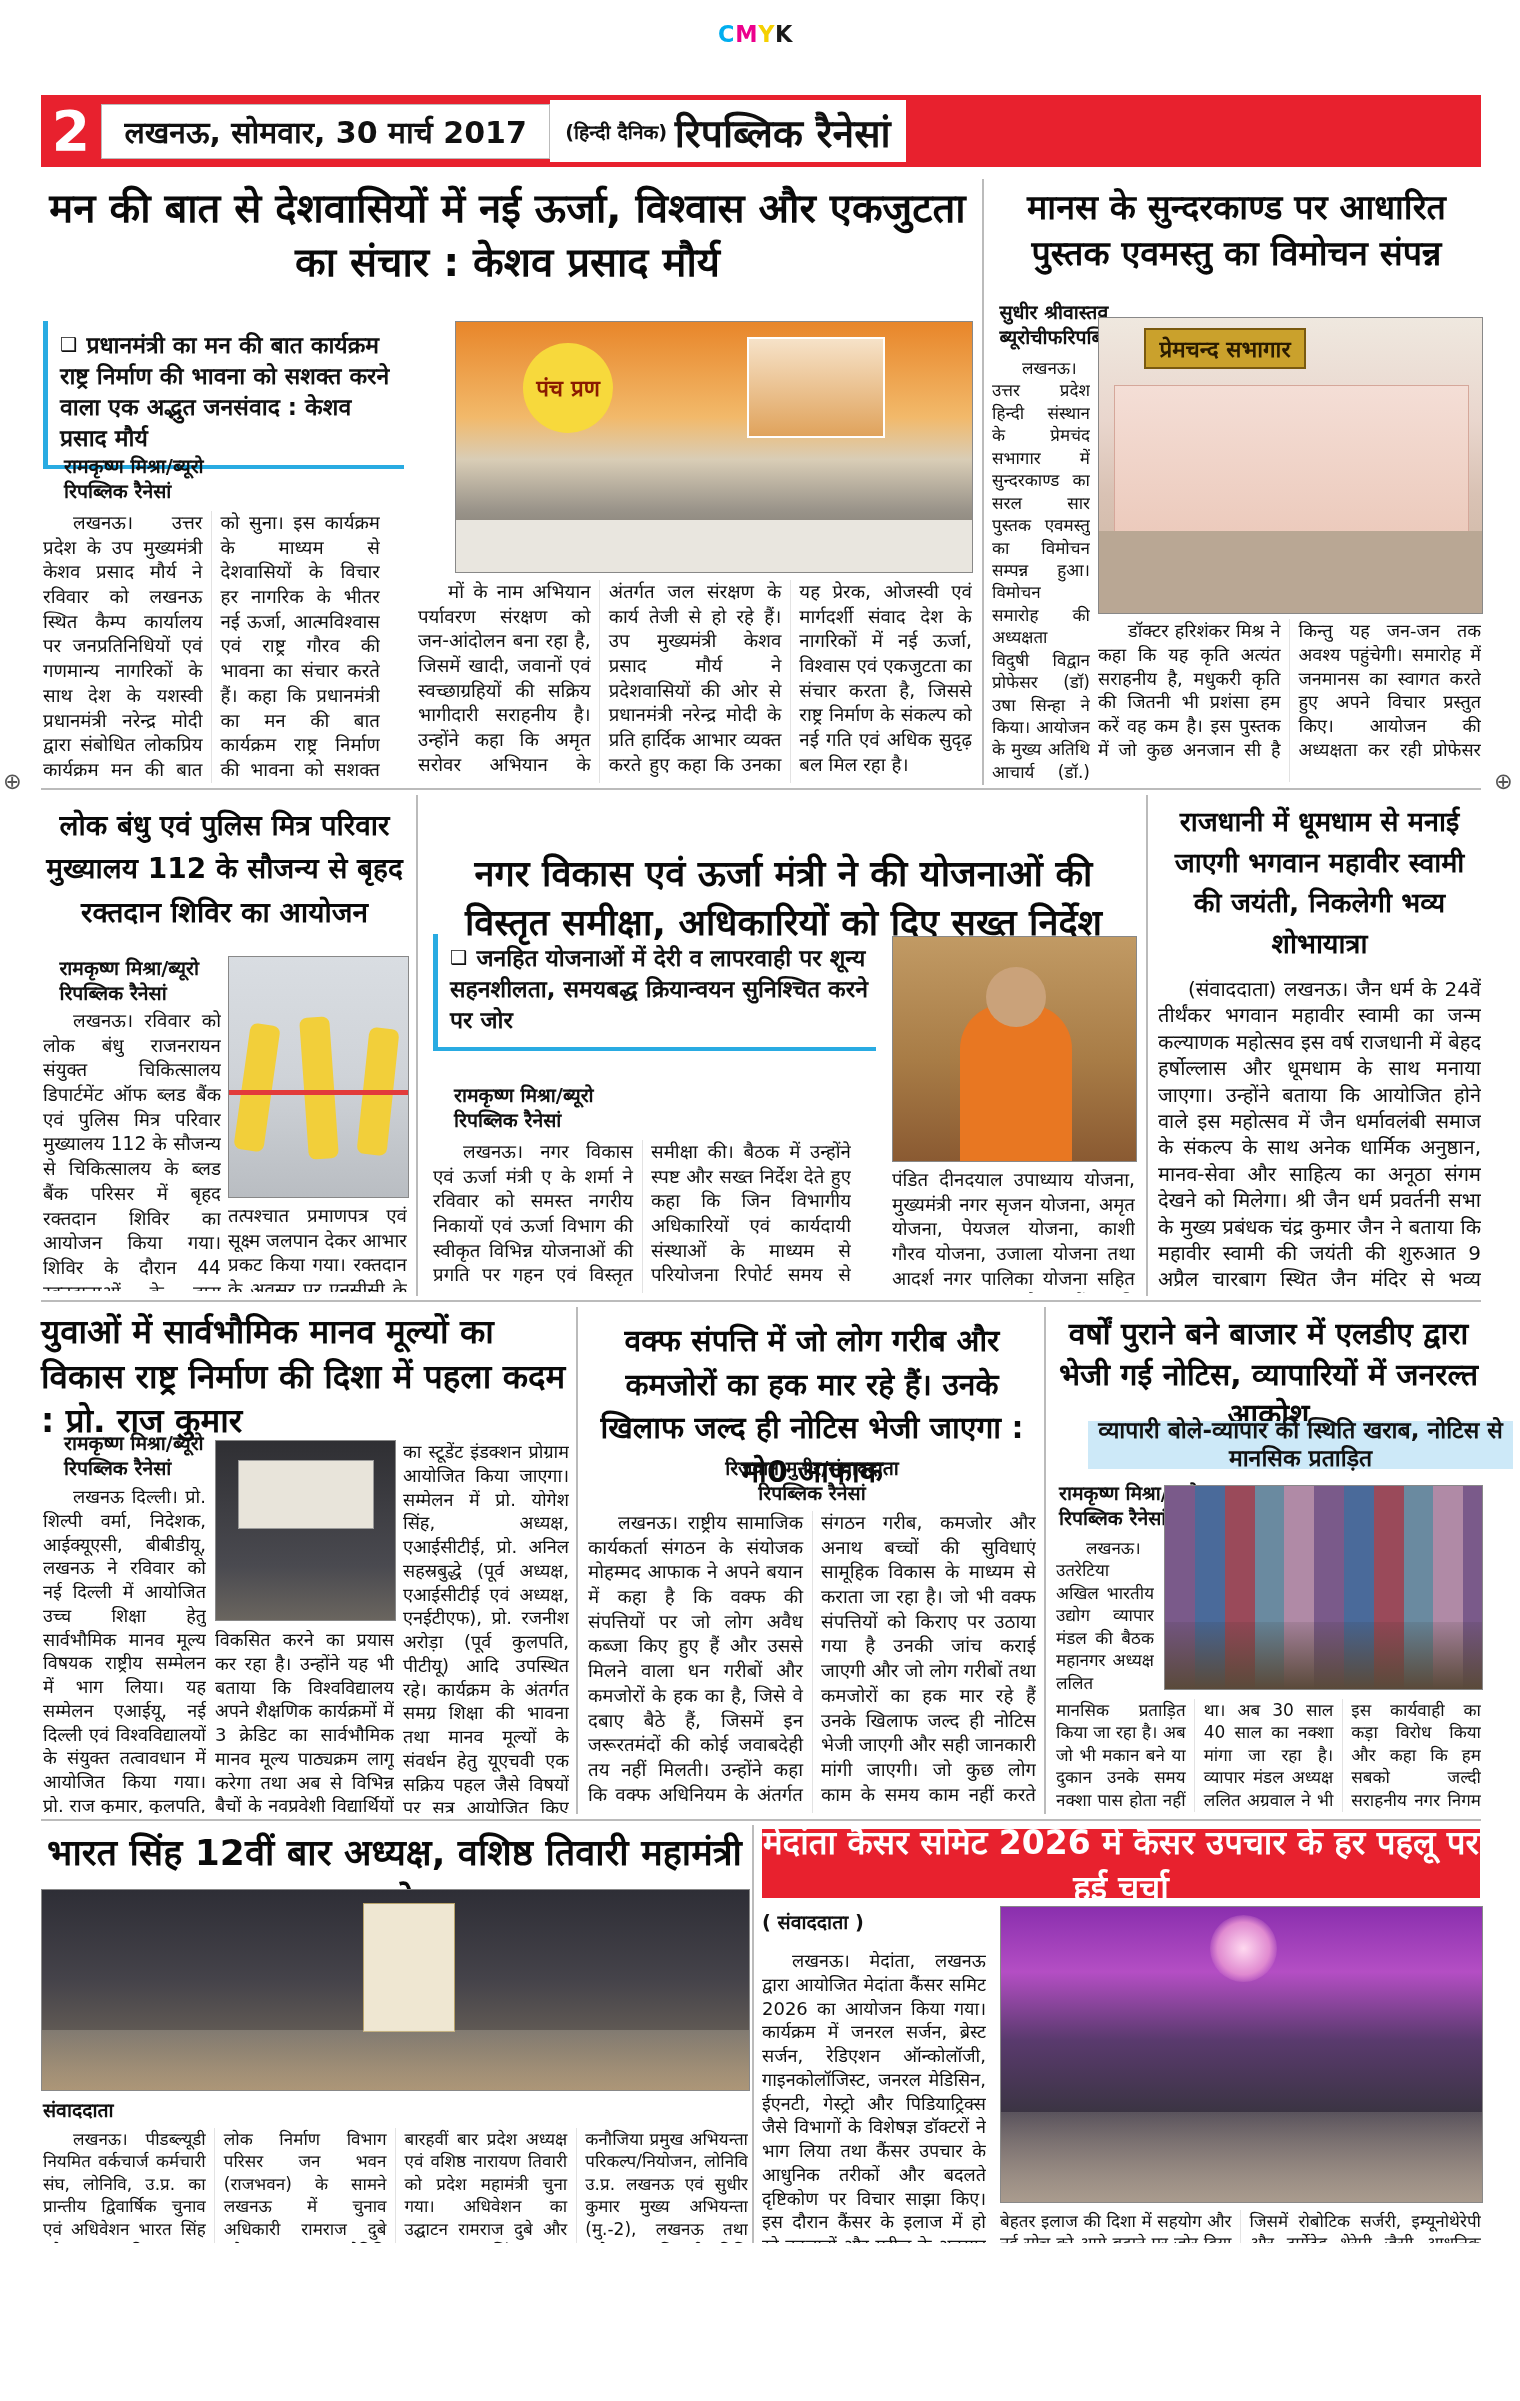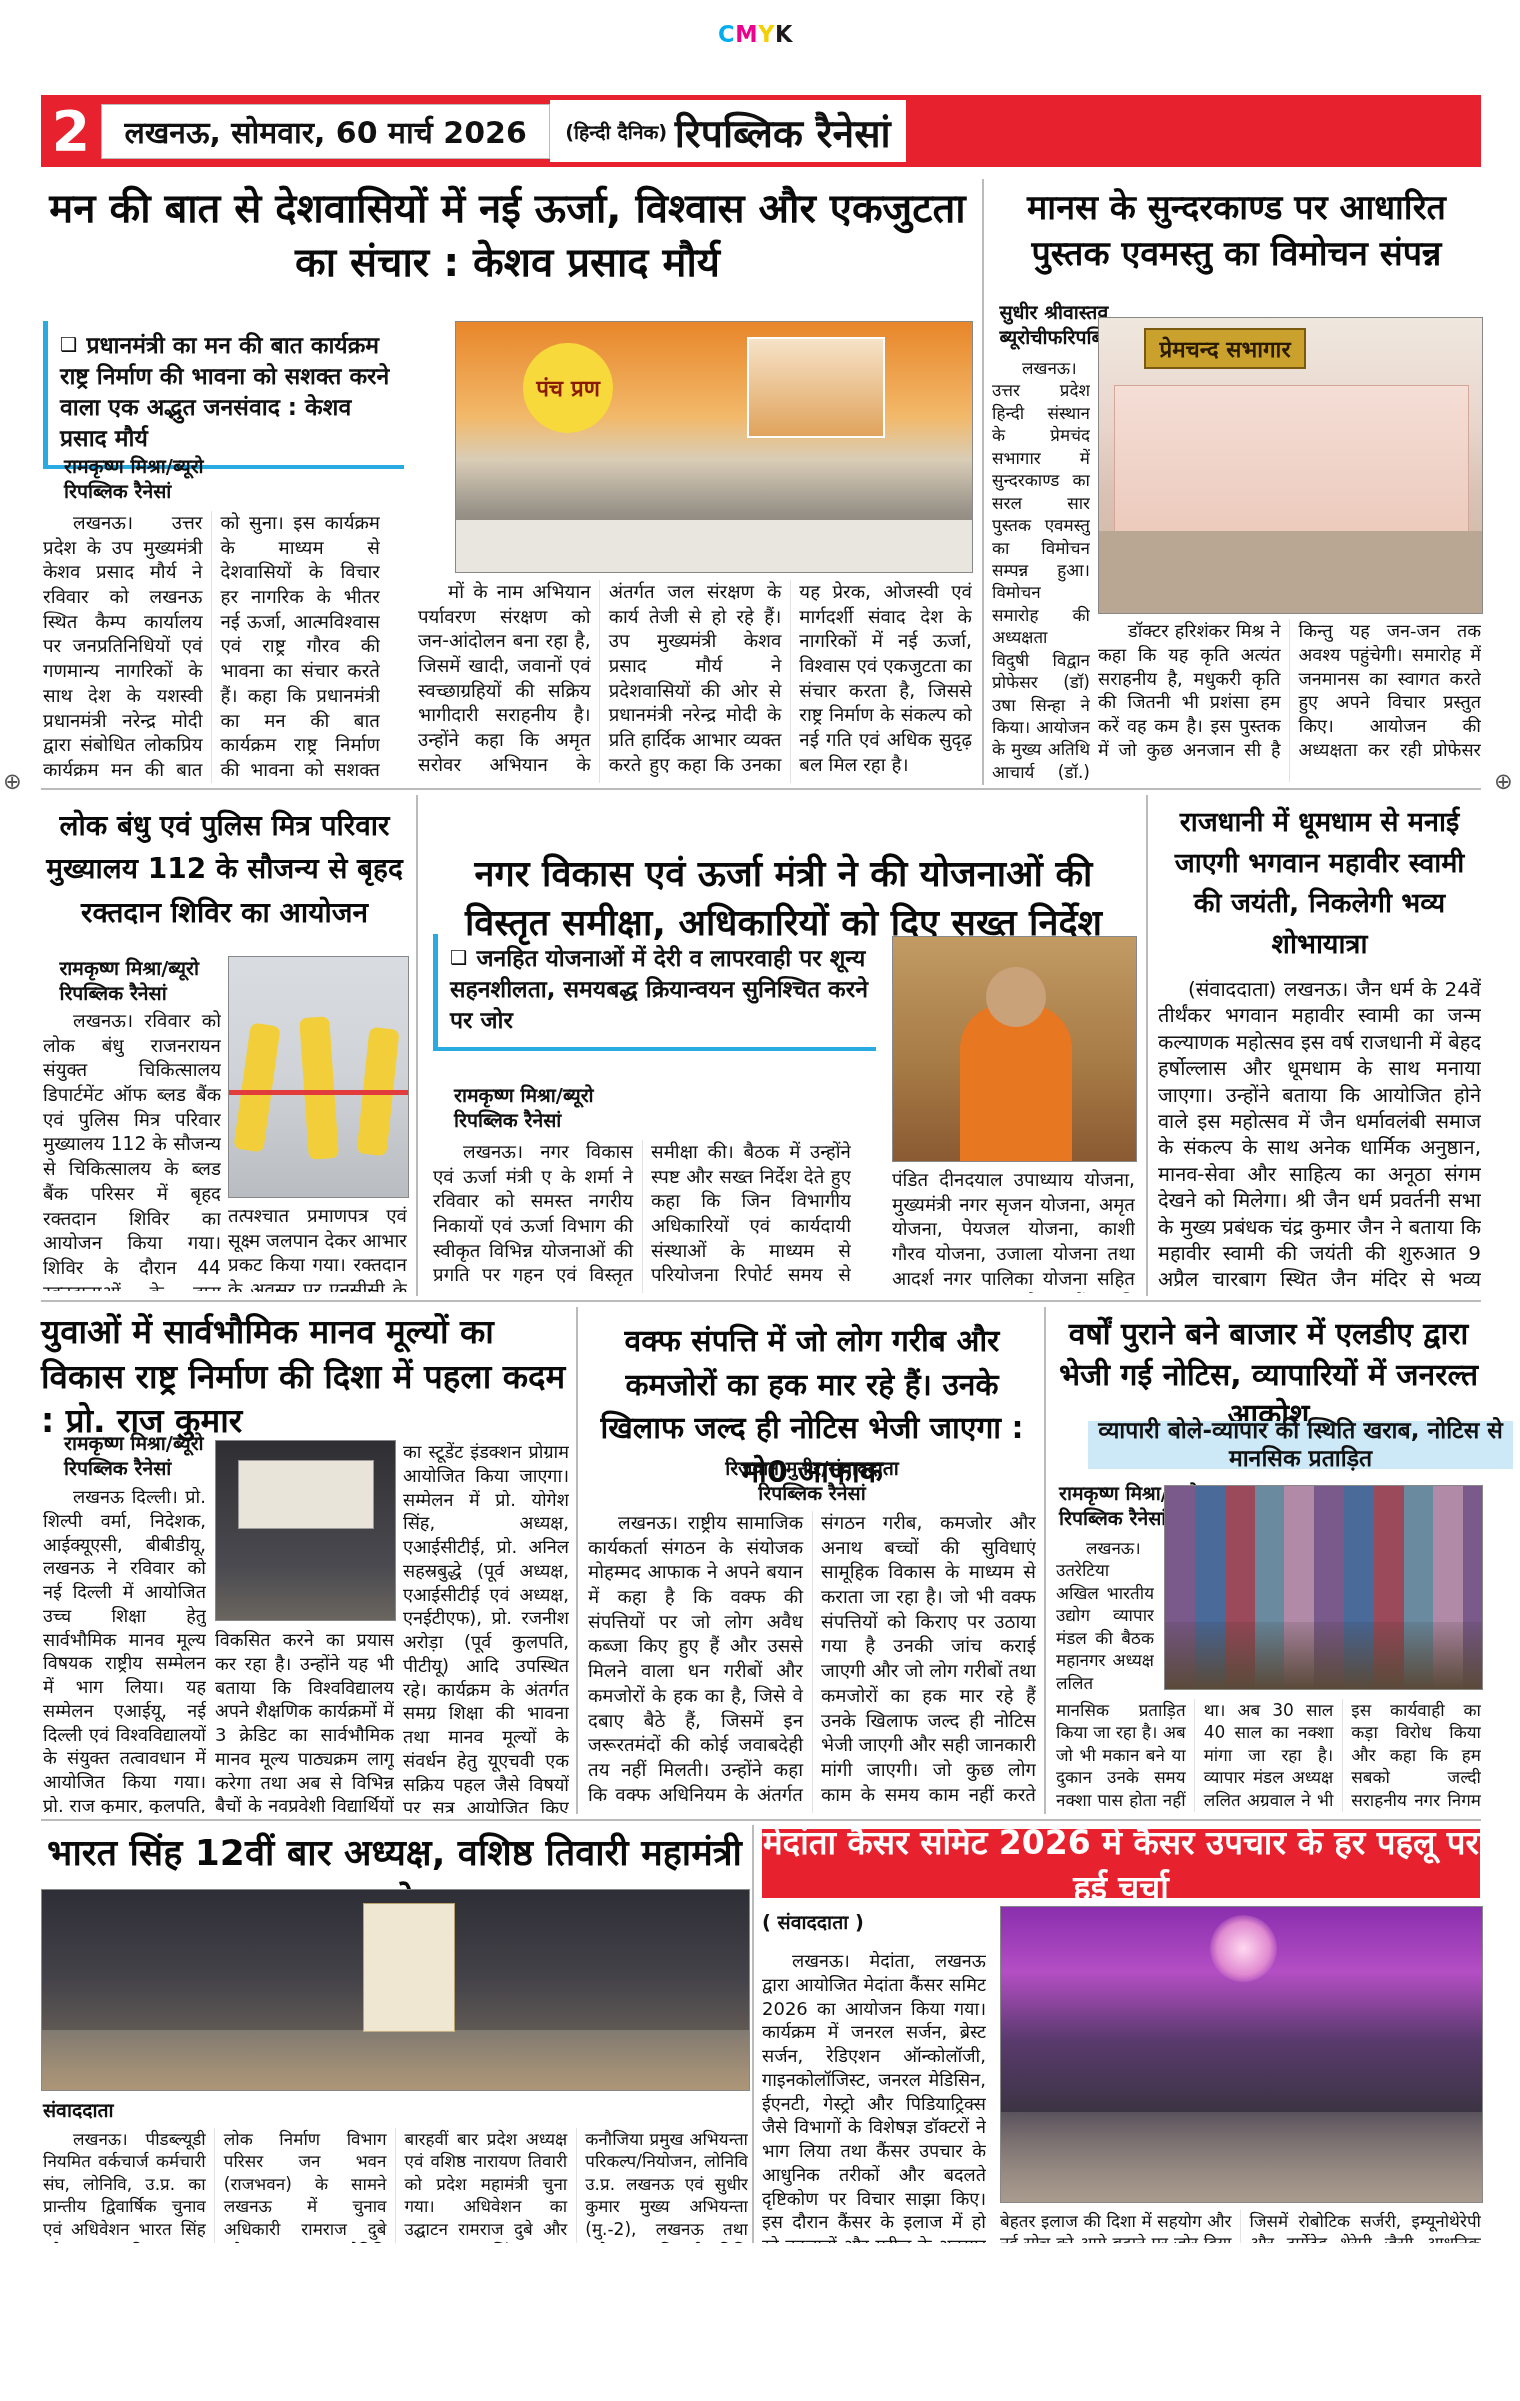--- a/index.html
+++ b/index.html
@@ -52,21 +52,21 @@
 </style>
 </head>
 <body>
 
 <div id="page">
 
   <div class="abs cmyktxt" style="left:718px;top:21px;"><span class="c-c">C</span><span class="c-m">M</span><span class="c-y">Y</span><span class="c-k">K</span></div>
 
   <div class="abs mast" style="left:41px;top:95px;width:1440px;height:72px;">
     <div class="pageno">2</div>
-    <div class="datebox">लखनऊ, सोमवार, 60 मार्च 2026</div>
+    <div class="datebox">लखनऊ, सोमवार, 30 मार्च 2017</div>
     <div class="brandbox">
       <span class="brandsmall">(हिन्दी दैनिक)</span>
       <span class="brandbig">रिपब्लिक रैनेसां</span>
     </div>
   </div>
 
   <div class="abs edgecross" style="left:3px;top:768px;">⊕</div>
   <div class="abs edgecross" style="left:1494px;top:768px;">⊕</div>
 
   <div class="abs subbox" style="left:43px;top:321px;width:336px;">

